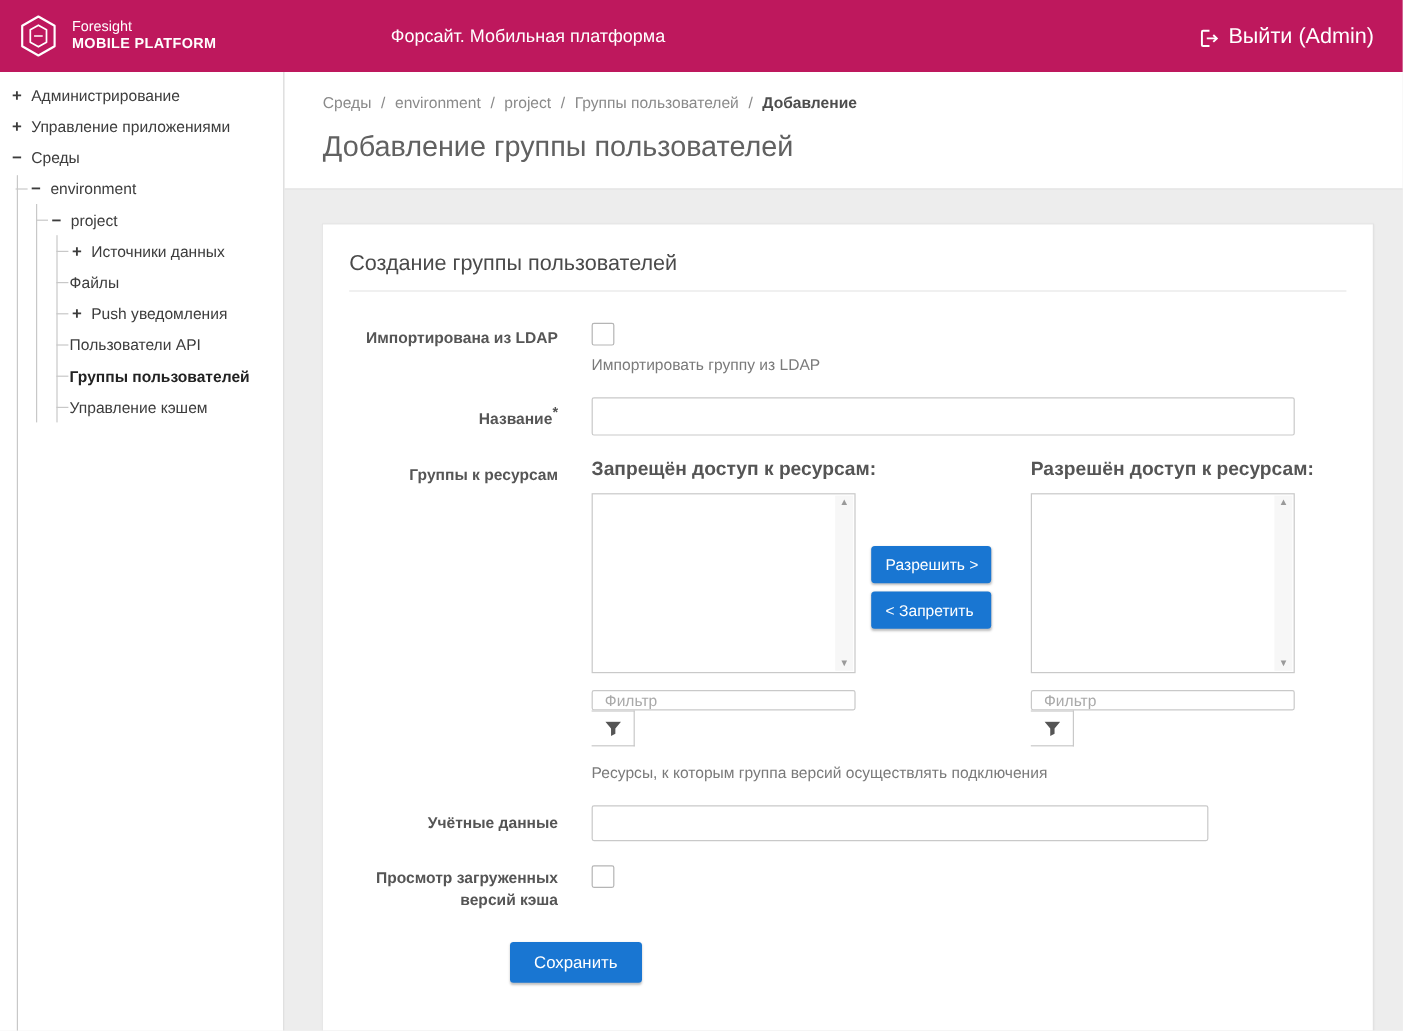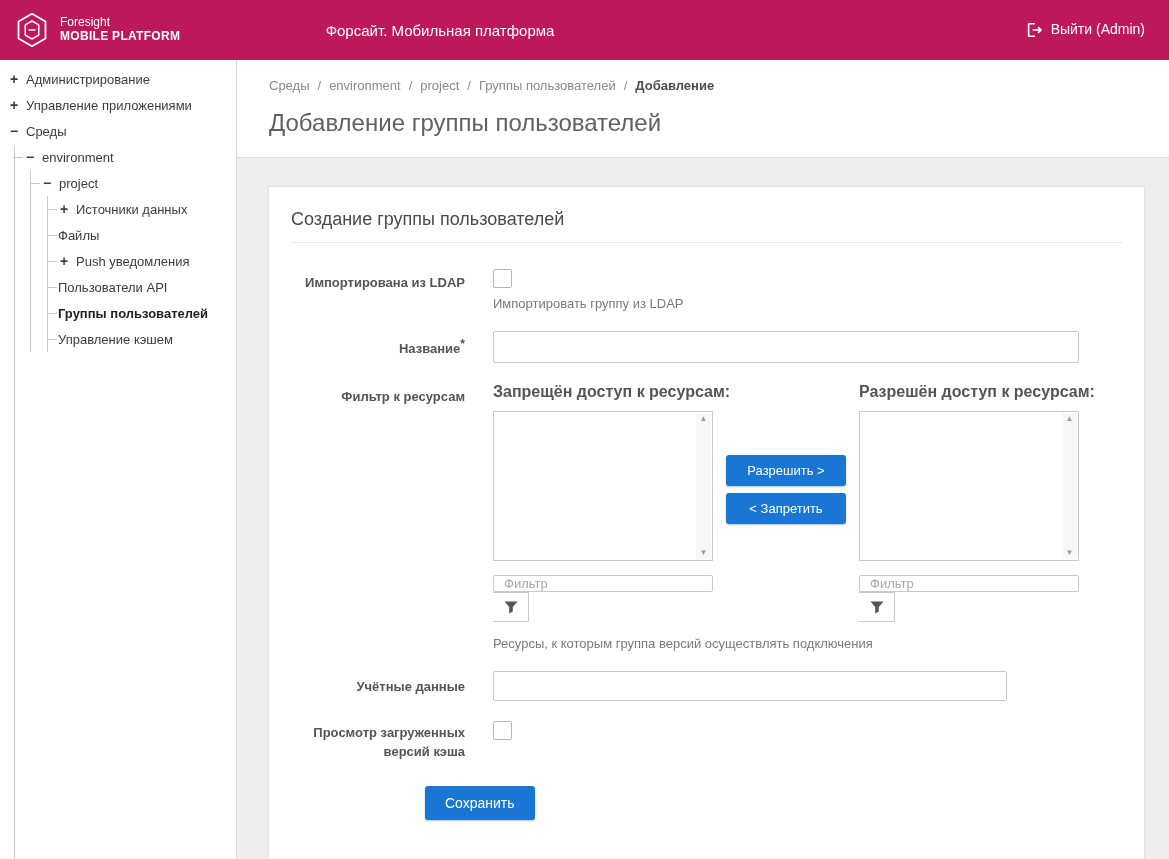--- a/index.html
+++ b/index.html
@@ -7,21 +7,21 @@
   body { font-family: "Liberation Sans", "DejaVu Sans", sans-serif; background:#eeeeee; color:#333; }
 
   
   .header { position:relative; height:60px; background:#be185d; color:#fff; display:flex; align-items:center; }
   .logo-block { display:flex; align-items:center; gap:10px; padding-left:14px; }
   .logo-icon { width:36px; height:36px; }
   .logo-text { line-height:1.15; }
   .logo-line1 { font-size:12px; font-weight:400; }
   .logo-line2 { font-size:12px; font-weight:700; letter-spacing:0.3px; }
   .header-title { position:absolute; left:440px; transform:translateX(-50%); font-size:15px; font-weight:400; white-space:nowrap; }
-  .logout { position:absolute; right:24px; display:flex; align-items:flex-start; gap:8px; cursor:pointer; font-size:14px; }
+  .logout { position:absolute; right:24px; display:flex; align-items:flex-end; gap:8px; cursor:pointer; font-size:18px; }
   .logout svg { display:block; }
 
   
   .layout { display:flex; height:799px; }
 
   
   .sidebar { position:relative; width:237px; background:#ffffff; border-right:1px solid #d9d9d9; padding-top:6px; flex:none; }
   .tree, .tree ul { list-style:none; }
   .tree { padding-left:8px; font-size:13px; color:#3c3c3c; }
   .node { height:26px; display:flex; align-items:center; gap:6px; cursor:pointer; white-space:nowrap; }
@@ -66,21 +66,21 @@
   .res-header { font-size:16px; font-weight:700; color:#555; margin-bottom:10px; white-space:nowrap; }
   .listbox { position:relative; width:220px; height:150px; border:1px solid #c9c9c9; background:#fff; }
   .fake-scrollbar { position:absolute; top:1px; right:1px; bottom:1px; width:15px; background:#f7f7f7; display:flex; flex-direction:column; justify-content:space-between; align-items:center; padding:2px 0; }
   .scroll-arrow { font-size:8px; color:#9a9a9a; line-height:1; }
   .filter-row { display:flex; margin-top:14px;flex-direction:column; }
   .filter-input { flex:1; height:30px; }
   .filter-btn { width:36px; height:30px; flex:none; border:1px solid #c9c9c9; border-left:none; background:#fff; display:flex; align-items:center; justify-content:center; cursor:pointer; }
   .mid-col { width:120px; flex:none; align-self:flex-start; margin-top:72px; display:flex; flex-direction:column; gap:7px; }
 
   .btn-blue { display:inline-block; background:#1976d2; color:#fff; border:none; border-radius:3px; font-size:13px; font-family:inherit; padding:8px 12px; cursor:pointer; box-shadow:0 1px 2px rgba(0,0,0,0.25); white-space:nowrap; }
-  .mid-col .btn-blue { width:120px; text-align:center; }
+  .mid-col .btn-blue { width:100px; text-align:left; }
   .res-help { margin-top:14px; }
 
   .cache-row .label-col { padding-top:2px; }
   .save-row { margin-top:26px; margin-left:134px; }
   .btn-save { font-size:14px; padding:9px 20px; }
 </style>
 </head>
 <body>
 
 <div class="header">
@@ -216,21 +216,21 @@
           <div class="label-col center">
             <span class="form-label"><span>Название</span><span class="req">*</span></span>
           </div>
           <div class="ctrl-col">
             <input type="text" class="text-input input-name" value="" style="">
           </div>
         </div>
 
         <div class="form-row">
           <div class="label-col">
-            <span class="form-label">Фильтр к ресурсам</span>
+            <span class="form-label">Группы к ресурсам</span>
           </div>
           <div class="ctrl-col">
             <div class="resources-wrap">
 
               <div class="res-panel">
                 <div class="res-header">Запрещён доступ к ресурсам:</div>
                 <div class="listbox">
                   <div class="fake-scrollbar">
                     <span class="scroll-arrow">▲</span>
                     <span class="scroll-arrow">▼</span>

